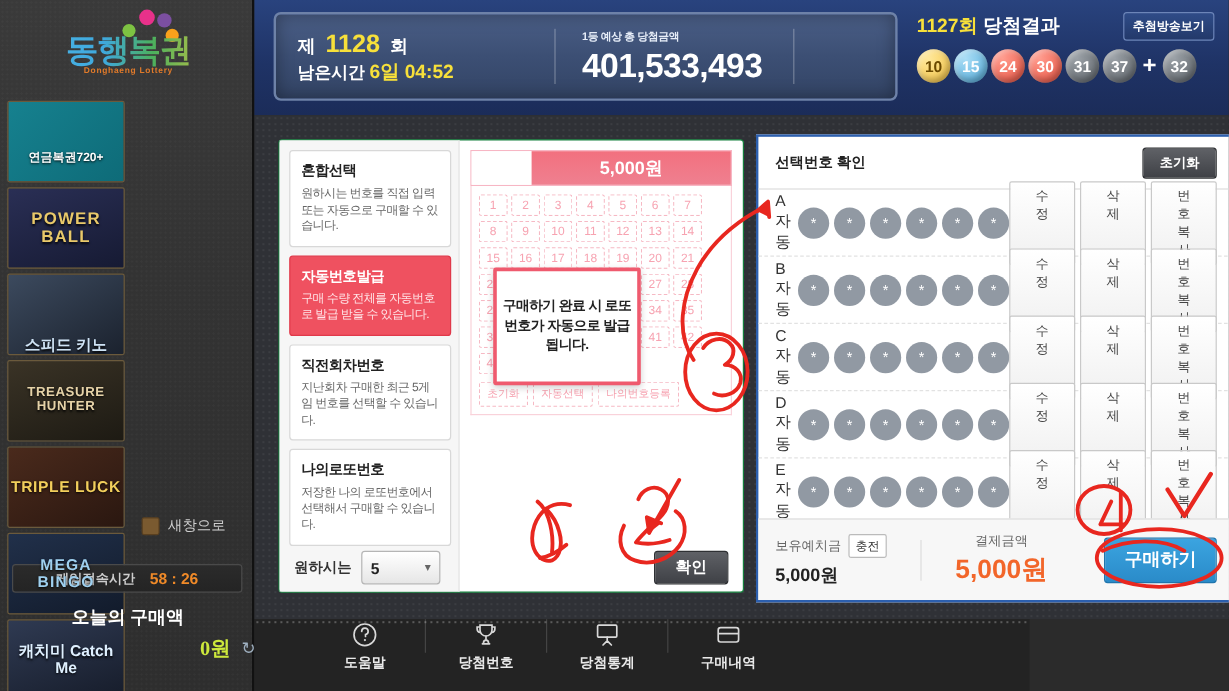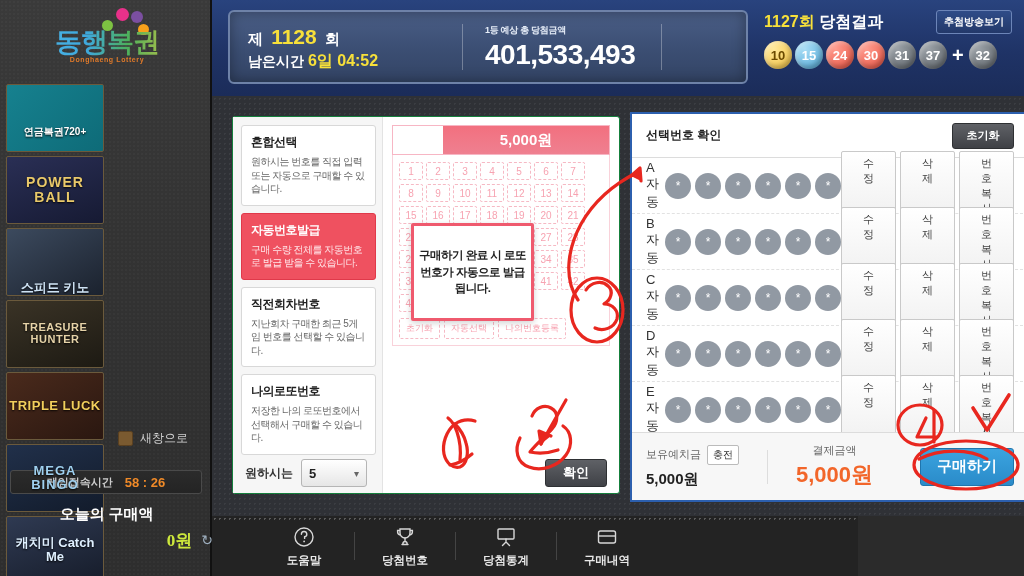--- a/index.html
+++ b/index.html
@@ -255,21 +255,21 @@
   .buy-btn{
     margin-left:auto;width:94px;height:38px;border-radius:3px;
     background:linear-gradient(180deg,#3ba4e0,#2a8bc9);
     border:1px solid #1f75ad;color:#fff;font-size:15px;font-weight:bold;
     display:flex;align-items:center;justify-content:center;cursor:pointer;
   }
 
   
   #bottomnav{
     position:absolute;left:212px;top:516px;width:646px;height:60px;
-    background:#232323;display:flex;align-items:center;
+    background:#232323;display:flex;
   }
   #bottomnav::before{
     content:"";position:absolute;left:0;top:0;width:100%;height:5px;
     background-image:radial-gradient(rgba(255,255,255,.25) 1px,transparent 1px);
     background-size:5px 5px;
   }
   .nav-item{
     width:100px;text-align:center;cursor:pointer;position:relative;
   }
   .nav-ic{height:26px;display:flex;align-items:center;justify-content:center;}

